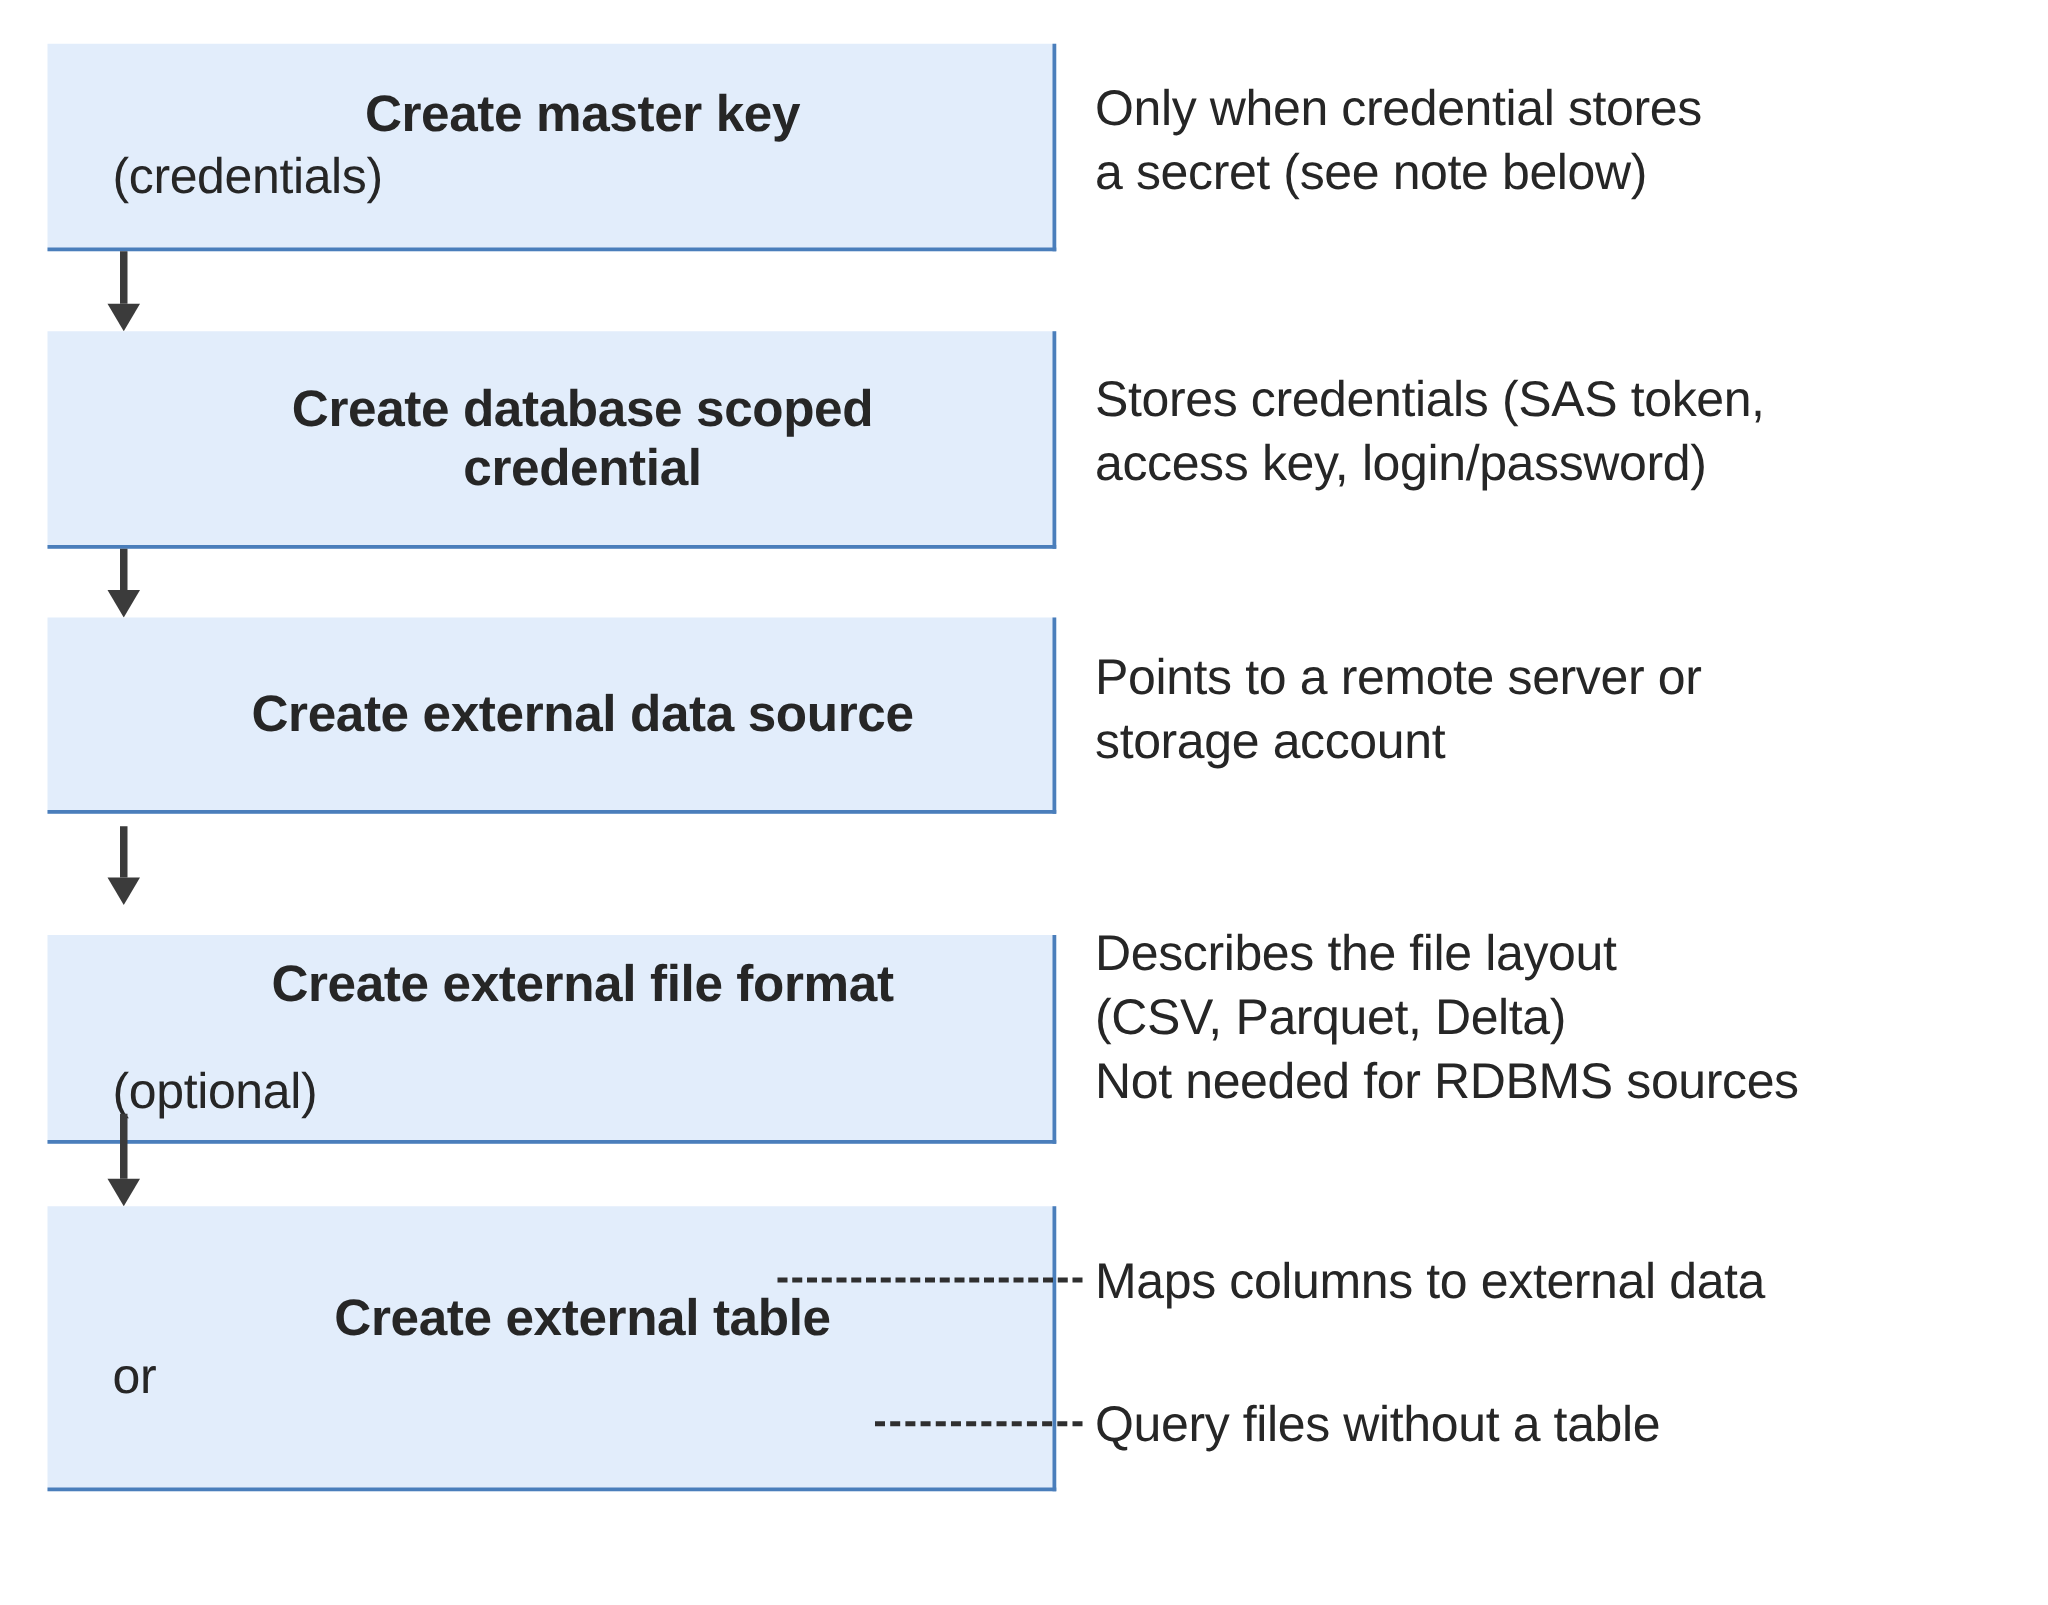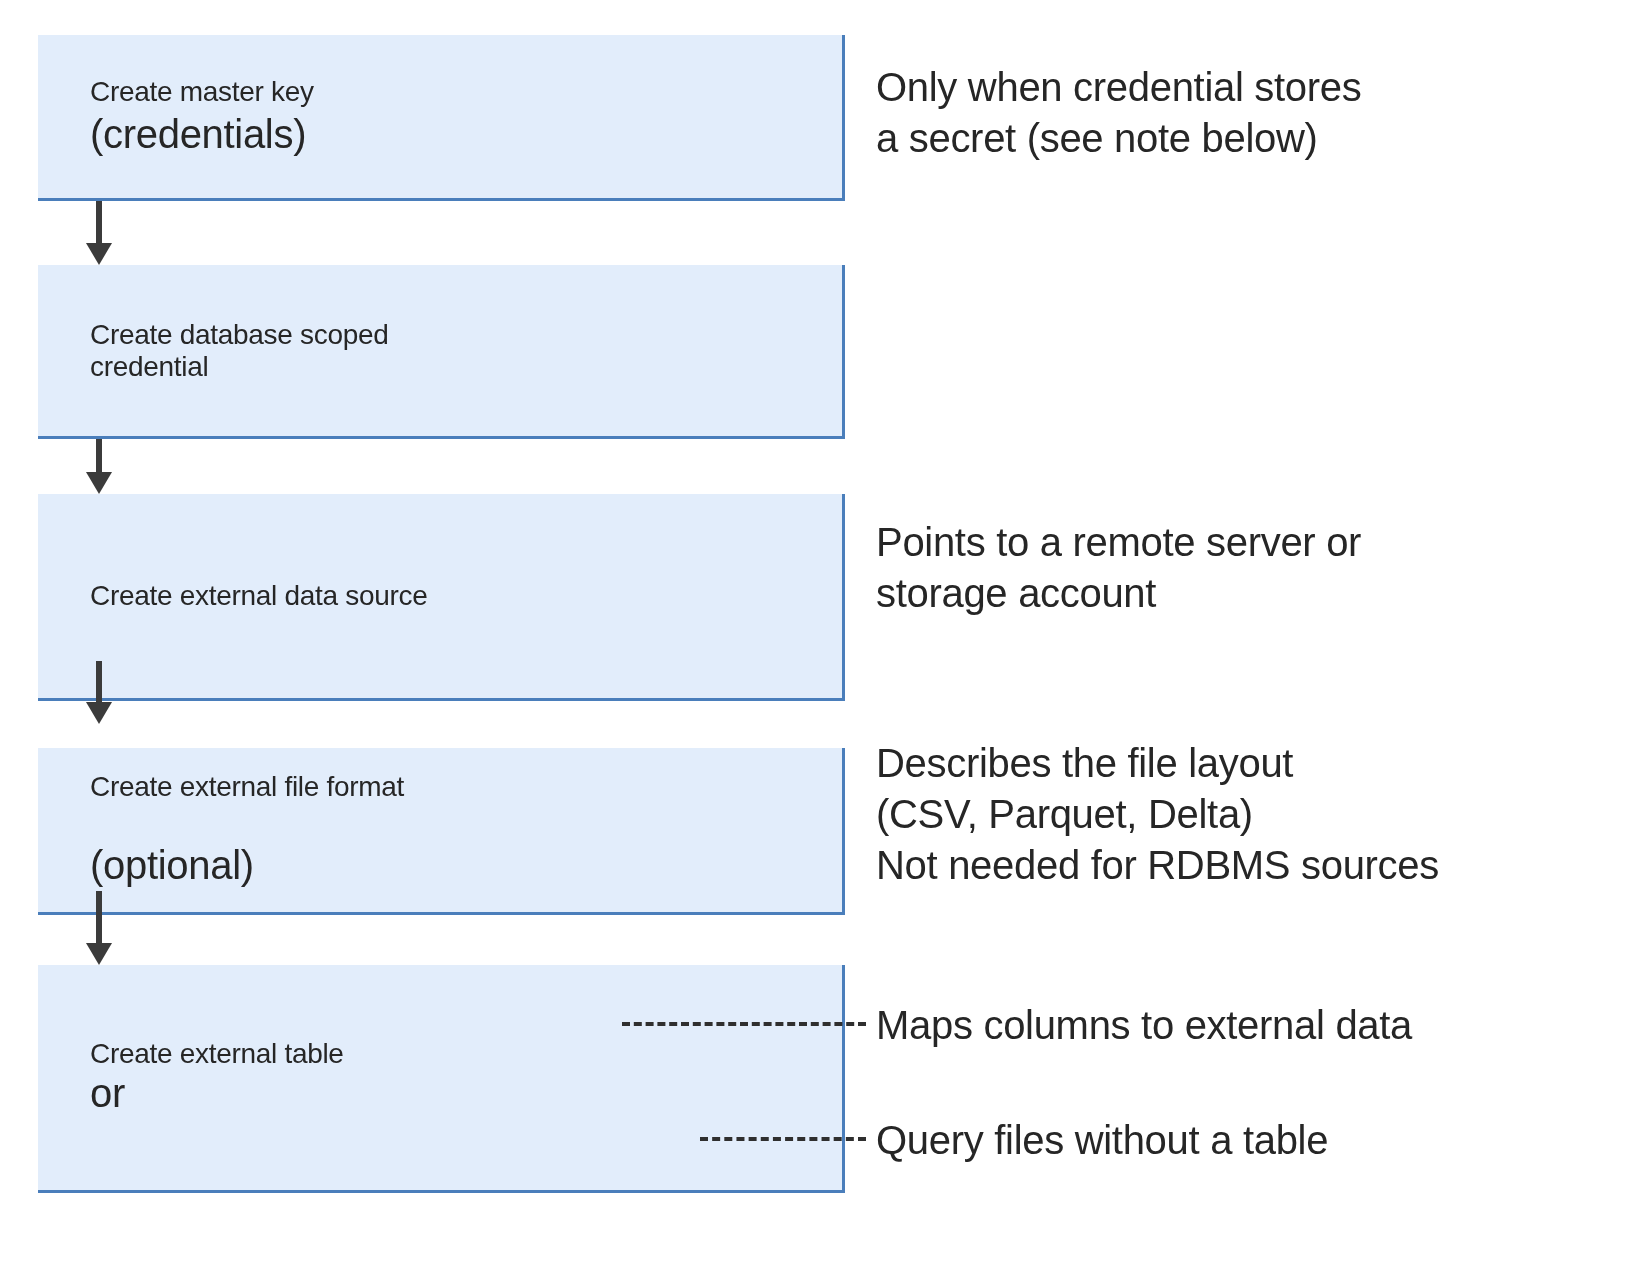--- a/index.html
+++ b/index.html
@@ -36,36 +36,37 @@
     justify-content: center;
   }
 
   .box-line {
     padding-left: 52px;
     line-height: 1.14;
     white-space: nowrap;
   }
 
   .box-strong {
-    font-weight: normal;
-    font-size: 28px;
+    font-weight: bold;
+    font-size: 41px;
     letter-spacing: -0.3px;
     color: #262626;
+    text-align: center;
   }
   .box-normal {
     font-weight: normal;
     font-size: 40px;
     letter-spacing: -0.3px;
     color: #262626;
   }
 
   
   #box-master-key        { top: 35px;  height: 166px; }
   #box-scoped-credential { top: 265px; height: 174px; }
-  #box-data-source       { top: 494px; height: 207px; }
+  #box-data-source       { top: 494px; height: 157px; }
   #box-file-format       { top: 748px; height: 167px; gap: 36px; }
   #box-external-table    { top: 965px; height: 228px; }
 
   #box-master-key .box-line:first-child { margin-bottom: 4px; }
   #box-file-format .box-line:first-child { margin-bottom: 4px; }
 
   #box-external-table .box-line { line-height: 1.18; }
 
   
   .arrow {
@@ -148,20 +149,22 @@
 
   <div class="arrow" id="arrow-1">
     <div class="stem"></div>
       <div class="head"></div>
   </div>
 
   <div class="flow-box" id="box-scoped-credential">
     <div class="box-line box-strong">Create database scoped</div>
     <div class="box-line box-strong">credential</div>
   </div>
+  <div class="note" id="note-scoped-credential">Stores credentials (SAS token,
+access key, login/password)</div>
 
   <div class="arrow" id="arrow-2">
     <div class="stem"></div>
       <div class="head"></div>
   </div>
 
   <div class="flow-box" id="box-data-source">
     <div class="box-line box-strong">Create external data source</div>
   </div>
   <div class="note" id="note-data-source">Points to a remote server or

